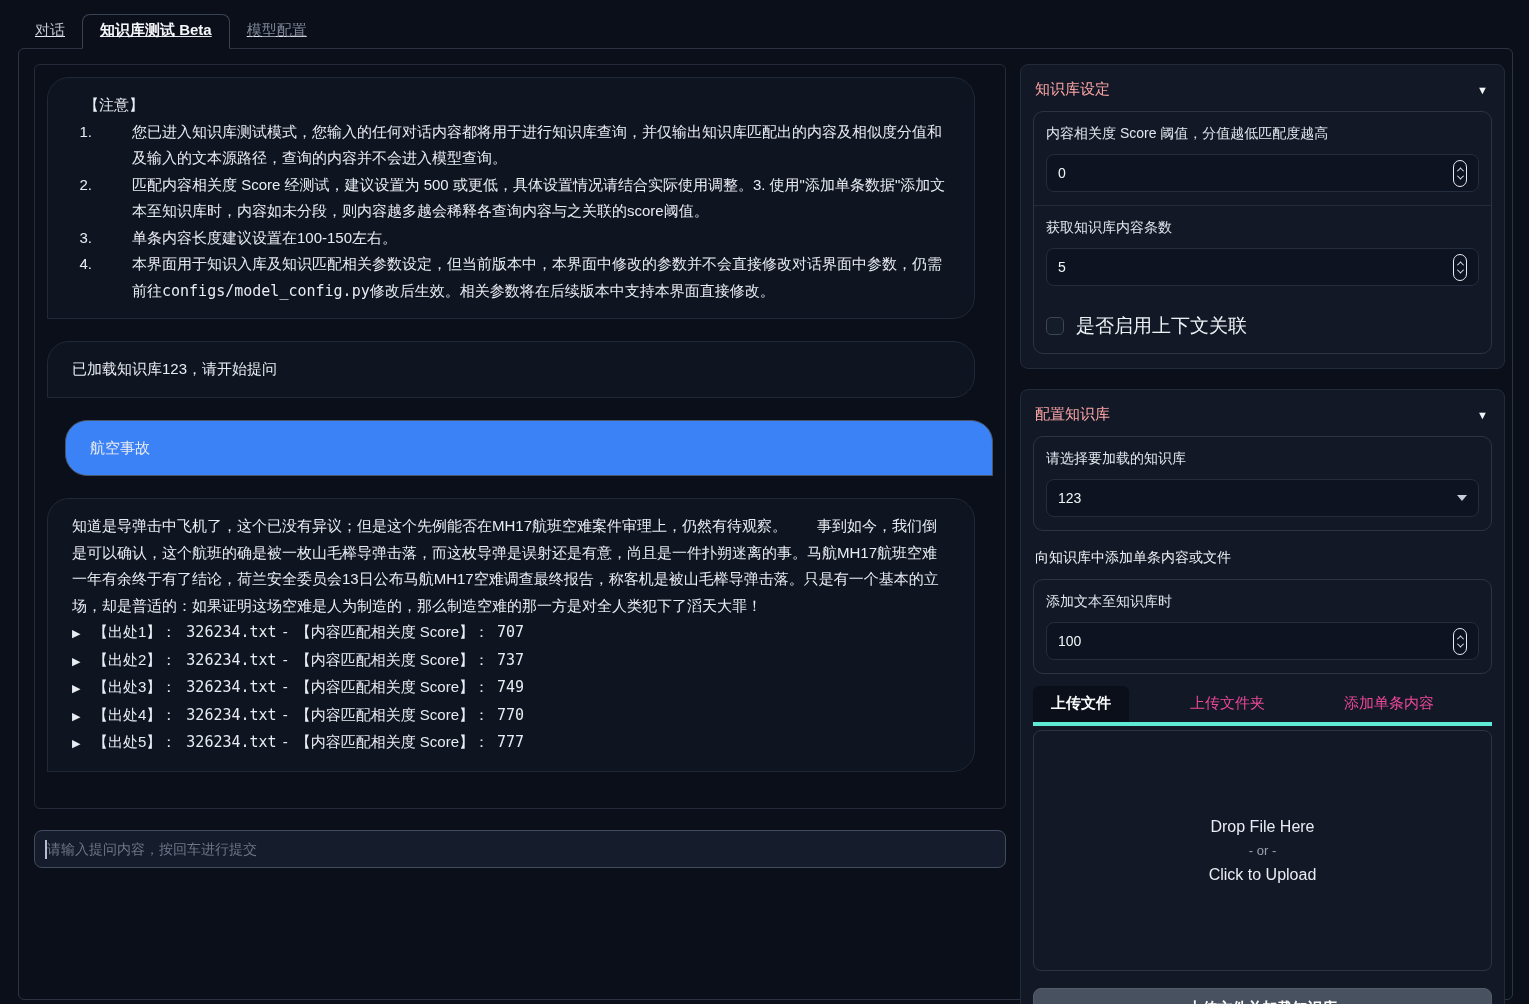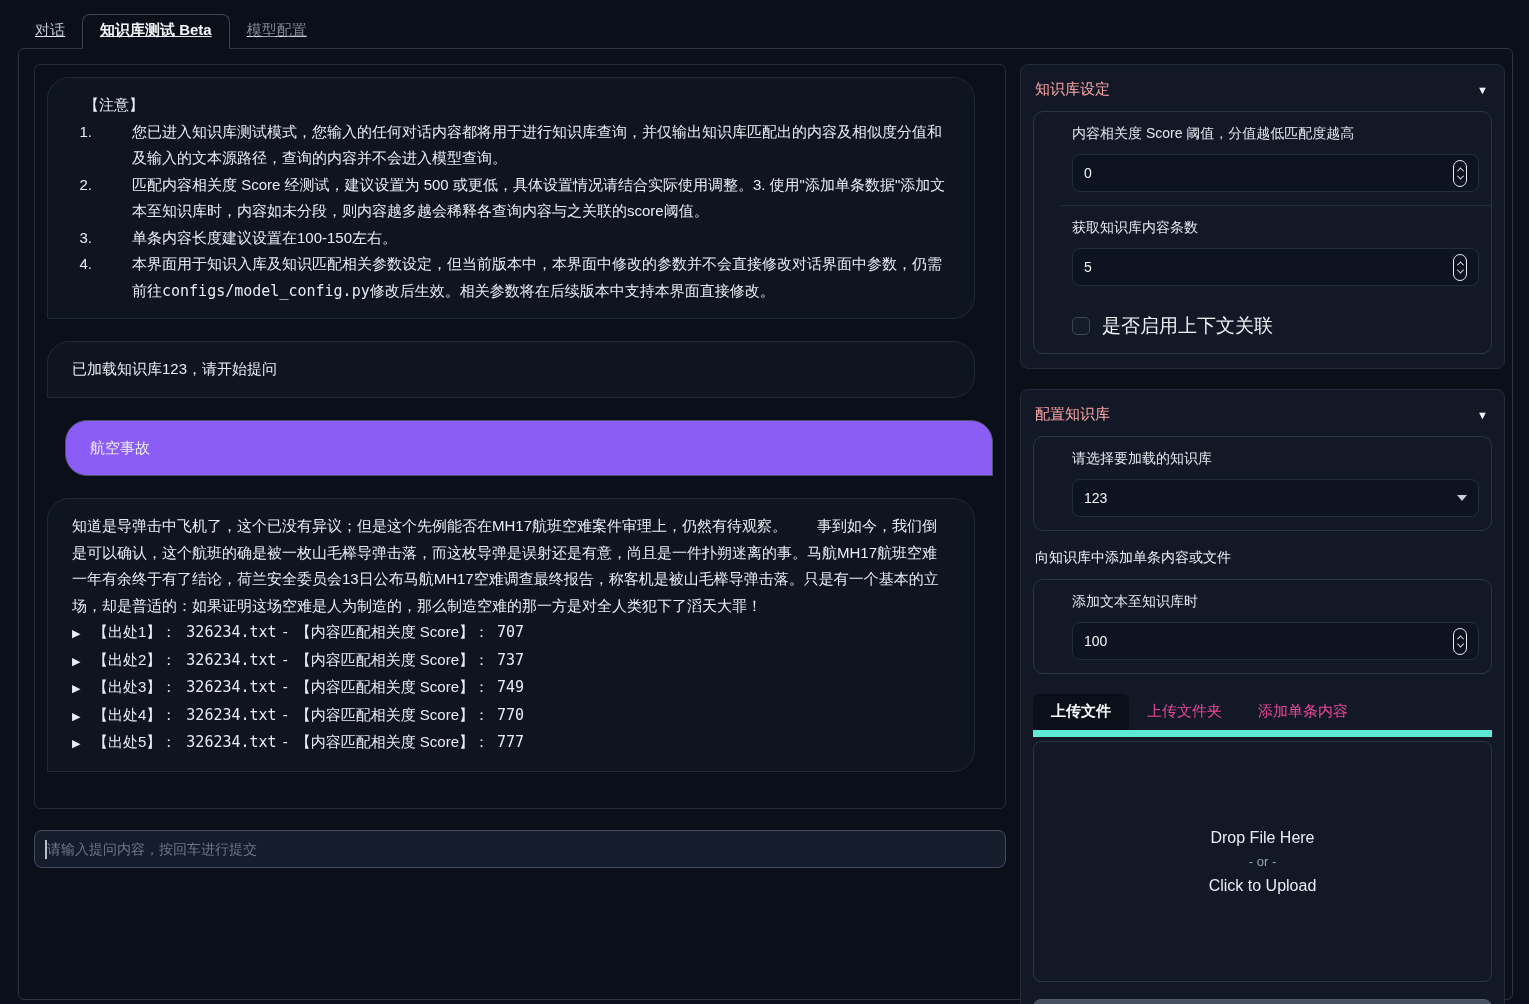--- a/index.html
+++ b/index.html
@@ -29,21 +29,21 @@
   }
 
   
   .left-col{ width:972px; flex:none; display:flex; flex-direction:column; }
   .chatbot{
     border:1px solid #232b3a; border-radius:6px; height:745px;
     padding:12px 12px; overflow:hidden;
   }
   .msg{ font-size:15px; line-height:26.5px; padding:14px 24px; border-radius:22px; color:#e9ecf2; }
   .msg.bot{ background:#0e1420; border:1px solid #202937; border-bottom-left-radius:0; margin-right:18px; }
-  .msg.user{ background:#8b5cf6; border:1px solid #4b5464; border-bottom-right-radius:0; margin-left:18px; }
+  .msg.user{ background:#3b82f6; border:1px solid #4b5464; border-bottom-right-radius:0; margin-left:18px; }
   .msg + .msg{ margin-top:22px; }
   .notice-title{ padding-left:12px; }
   .notice-item{ display:flex; }
   .notice-num{ width:20px; flex:none; text-align:right; margin-right:9px; }
   .notice-text{ flex:1;margin-left:31px; }
   .src-row{ display:flex; align-items:baseline; cursor:pointer; }
   .tri{ font-size:11px; color:#e9ecf2; width:21px; flex:none; }
   .src-prefix{ margin-right:10px; }
   .src-file{ margin-right:6px; }
   .src-sep{ margin-right:8px; }
@@ -64,21 +64,21 @@
   .accordion{
     background:#121826; border:1px solid #222b3a; border-radius:8px;
     padding:12px 12px 14px;
   }
   .accordion + .accordion{ margin-top:20px; }
   .acc-header{ display:flex; justify-content:space-between; align-items:center;
     padding:3px 4px 12px 2px; cursor:pointer; }
   .acc-title{ font-size:15px; color:#fca5a5; }
   .acc-arrow{ font-size:11px; color:#f2f4f8; }
 
-  .form-group{ border:1px solid #2b3444; border-radius:10px;padding-left:26px; }
+  .form-group{ border:1px solid #2b3444; border-radius:10px; }
   .form-row{ padding:13px 12px; }
   .form-row + .form-row{ border-top:1px solid #222b3a; }
   .field-label{ font-size:14px; color:#e2e6ed; margin-bottom:11px; }
   .num-input,.dropdown{
     height:38px; background:#0d1320; border:1px solid #232d3d; border-radius:8px;
     display:flex; align-items:center; justify-content:space-between;
     padding:0 11px; font-size:14px; color:#f3f5f8; cursor:text;
   }
   .dropdown{ cursor:pointer; }
   .stepper{
@@ -92,21 +92,21 @@
   .caret-down{ width:0; height:0; border-left:5px solid transparent; border-right:5px solid transparent;
     border-top:6px solid #c6ccd8; }
   .check-row{ display:flex; align-items:center; padding:14px 12px; }
   .checkbox{ width:18px; height:18px; border:1.6px solid #3c4656; border-radius:5px;
     background:#141c2a; margin-right:12px; cursor:pointer; flex:none; }
   .check-label{ font-size:19px; color:#eef1f5; }
 
   .standalone-label{ font-size:14px; color:#eef1f5; margin:18px 2px 12px; }
   .group-gap{ margin-top:6px; }
 
-  .utab-nav{ display:flex; margin-top:20px; border-bottom:7px solid #5eead4; }
+  .utab-nav{ display:flex; margin-top:12px; border-bottom:4px solid #5eead4;gap:43px; }
   .utab{ padding:8px 18px 9px; font-size:15px; color:#ec4899; cursor:pointer; }
   .utab.selected{ background:#0b0f19; color:#fcfdfe; font-weight:bold; border-radius:6px 6px 0 0; }
   .upload-area{
     margin-top:4px; border:1px solid #2b3444; border-radius:8px; height:241px;
     display:flex; flex-direction:column; align-items:center; justify-content:center; cursor:pointer;
   }
   .up-main{ font-size:16px; color:#e9ecf2; line-height:24px; }
   .up-or{ font-size:13px; color:#99a1b0; line-height:24px; }
   .upload-btn{
     margin-top:17px; width:100%; height:40px;

